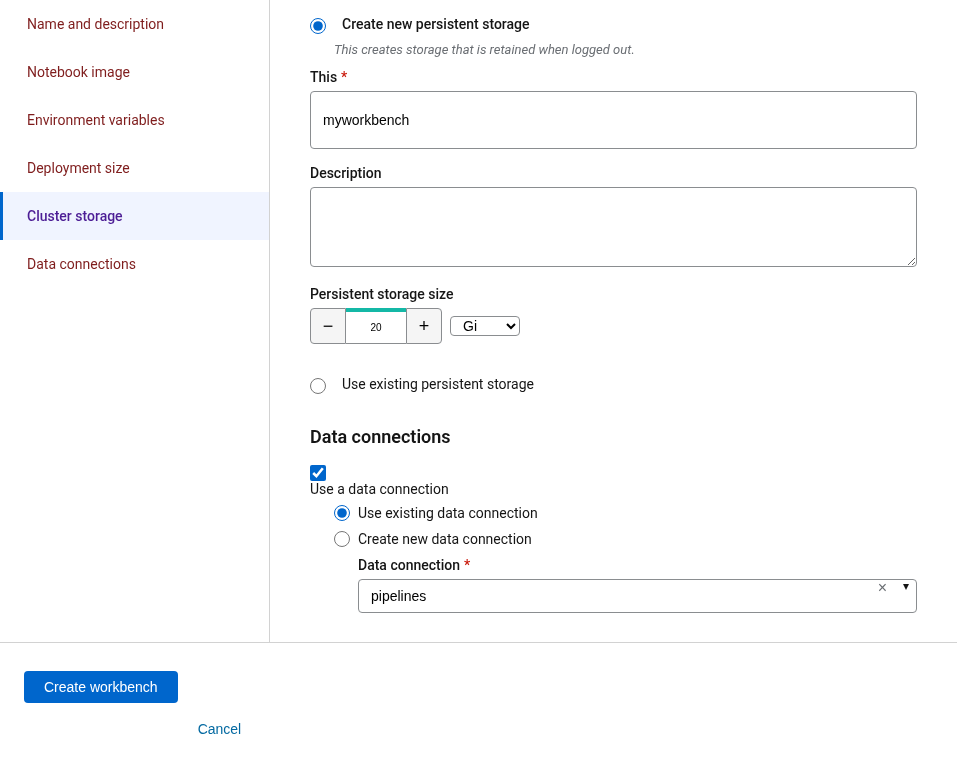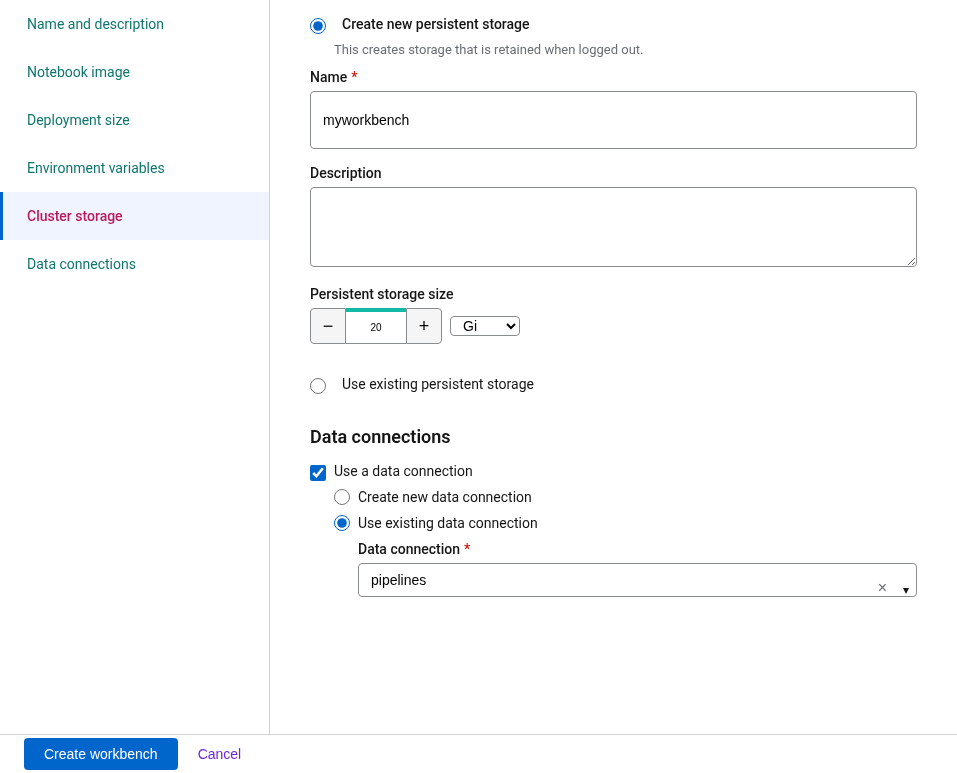--- a/index.html
+++ b/index.html
@@ -25,28 +25,28 @@
       width: 270px;
       min-width: 270px;
       border-right: 1px solid #d2d2d2;
       padding: 0;
       overflow-y: auto;
     }
 
     .sidebar-item {
       padding: 16px 24px;
       cursor: pointer;
-      color: #0f766e;
+      color: #7f1d1d;
       font-size: 14px;
       border-left: 3px solid transparent;
       position: relative;
     }
 
     .sidebar-item.active {
-      color: #be185d;
+      color: #4c1d95;
       border-left: 3px solid #0066cc;
       font-weight: 500;
       background: #f0f4ff;
     }
 
     
     .content-area {
       flex: 1;
       overflow-y: auto;
       padding: 0 40px 40px 40px;
@@ -69,30 +69,31 @@
       margin-top: 2px;
       accent-color: #0066cc;
       width: 16px;
       height: 16px;
       cursor: pointer;
     }
 
     .checkbox-option {
       display: flex;
       align-items: flex-start;
-      gap: 8px;
       margin-bottom: 8px;
+      flex-direction: column;
     }
 
     .option-description {
       color: #6a6e73;
       font-size: 13px;
       margin-top: 2px;
       margin-left: 24px;
       margin-bottom: 12px;
+      font-style: italic;
     }
 
     
     .field-label {
       font-size: 14px;
       font-weight: 500;
       margin-bottom: 6px;
       display: flex;
       align-items: center;
       gap: 4px;
@@ -209,21 +210,21 @@
 
     
     .data-connection-field {
       margin-left: 24px;
       margin-top: 8px;
     }
 
     .select-with-clear {
       position: relative;
       display: flex;
-      align-items: flex-end;
+      align-items: flex-start;
     }
 
     .select-input {
       width: 100%;
       padding: 8px 36px 8px 12px;
       border: 1px solid #8a8d90;
       border-radius: 4px;
       font-size: 14px;
       background: #fff;
       outline: none;
@@ -249,21 +250,21 @@
       background: none;
       border: none;
       cursor: pointer;
       color: #151515;
       font-size: 12px;
       pointer-events: none;
     }
 
     
     .bottom-bar {
-      padding: 3px 24px;
+      padding: 28px 24px;
       border-top: 1px solid #d2d2d2;
       display: flex;
       gap: 16px;
       align-items: flex-start;
       background: #fff;
     }
 
     .btn-primary {
       background: #0066cc;
       color: #fff;
@@ -271,68 +272,69 @@
       border-radius: 4px;
       padding: 8px 20px;
       font-size: 14px;
       cursor: pointer;
       font-weight: 500;
     }
 
     .btn-link {
       background: none;
       border: none;
-      color: #6d28d9;
+      color: #0369a1;
       font-size: 14px;
       cursor: pointer;
       padding: 8px 4px;
+      margin-top: 42px;
     }
 
     .field-group {
       margin-bottom: 16px;
     }
   </style>
 </head>
 <body>
 
 <div class="main-container">
 
   <nav class="sidebar">
     <div class="sidebar-item">
       <span>Name and description</span>
     </div>
     <div class="sidebar-item">
       <span>Notebook image</span>
     </div>
     <div class="sidebar-item">
+      <span>Environment variables</span>
+    </div>
+    <div class="sidebar-item">
       <span>Deployment size</span>
-    </div>
-    <div class="sidebar-item">
-      <span>Environment variables</span>
     </div>
     <div class="sidebar-item active">
       <span>Cluster storage</span>
     </div>
     <div class="sidebar-item">
       <span>Data connections</span>
     </div>
   </nav>
 
   <div class="content-area">
 
     <div class="section-block" style="margin-top: 16px;">
       <div class="radio-option">
         <input type="radio" id="createNew" name="storageOption" checked="" style="">
         <label for="createNew" style="font-weight:500; cursor:pointer;">Create new persistent storage</label>
       </div>
       <p class="option-description">This creates storage that is retained when logged out.</p>
 
       <div class="field-group">
         <div class="field-label">
-          <span>Name</span>
+          <span>This</span>
           <span class="required">*</span>
         </div>
         <input type="text" class="text-input" value="myworkbench" style="">
       </div>
 
       <div class="field-group">
         <div class="field-label">Description</div>
         <textarea class="textarea-input" style=""></textarea>
       </div>
 
@@ -365,26 +367,26 @@
     <div class="section-block">
       <h2 class="section-title">Data connections</h2>
 
       <div class="checkbox-option">
         <input type="checkbox" id="useDataConnection" checked="" style="">
         <label for="useDataConnection" style="cursor:pointer;">Use a data connection</label>
       </div>
 
       <div class="sub-radio-group">
         <div class="sub-radio-option">
+          <input type="radio" id="useExistingDC" name="dcOption" checked="" style="">
+          <label for="useExistingDC" style="cursor:pointer;">Use existing data connection</label>
+        </div>
+        <div class="sub-radio-option">
           <input type="radio" id="createNewDC" name="dcOption" style="">
           <label for="createNewDC" style="cursor:pointer;">Create new data connection</label>
-        </div>
-        <div class="sub-radio-option">
-          <input type="radio" id="useExistingDC" name="dcOption" checked="" style="">
-          <label for="useExistingDC" style="cursor:pointer;">Use existing data connection</label>
         </div>
 
         <div class="data-connection-field">
           <div class="field-label">
             <span>Data connection</span>
             <span class="required">*</span>
           </div>
           <div class="select-with-clear" style="max-width: 580px;">
             <input type="text" class="select-input" value="pipelines" readonly="" style="">
             <button class="select-clear-btn">

